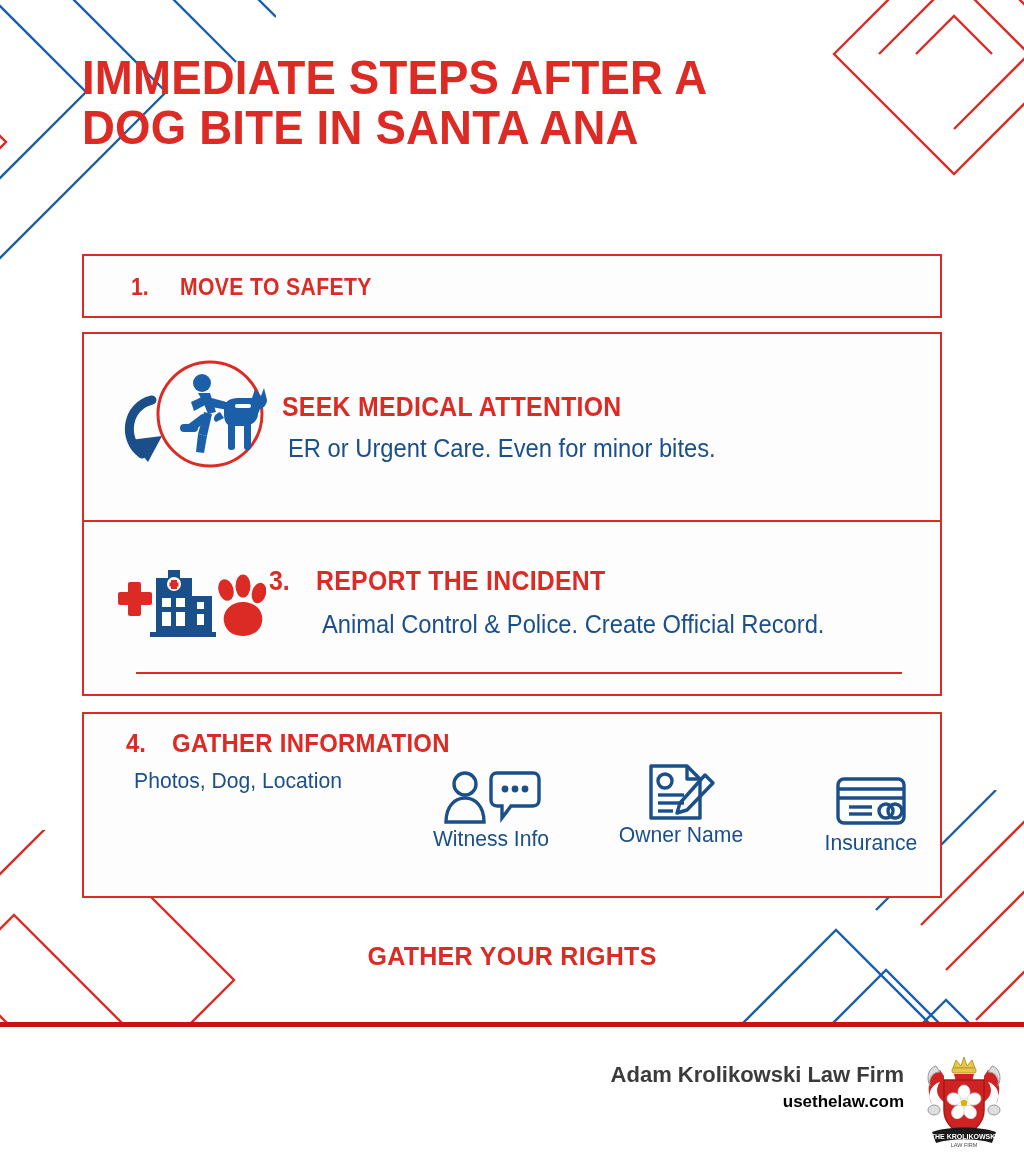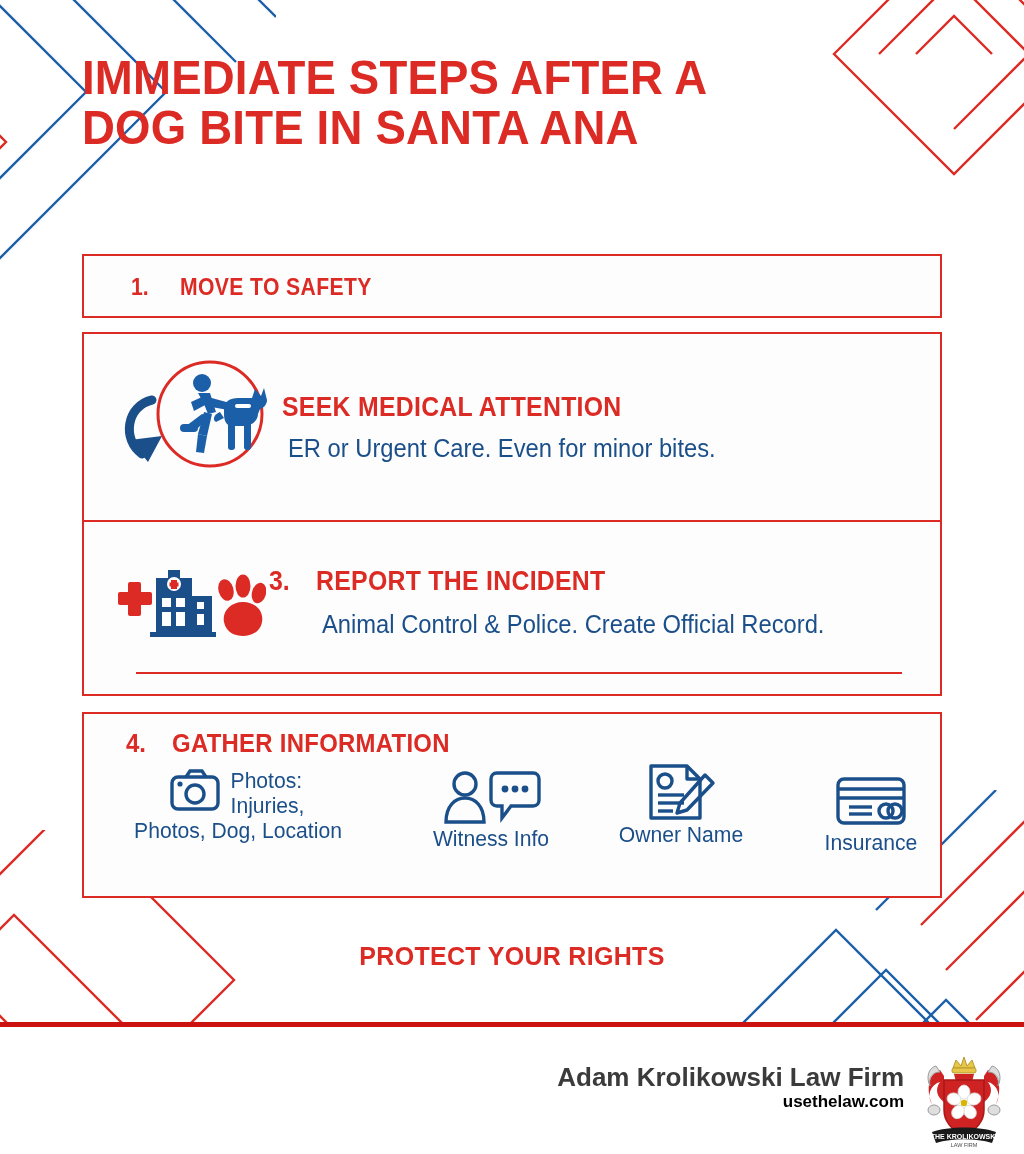--- a/index.html
+++ b/index.html
@@ -105,21 +105,21 @@
   .cta-url{
     position:absolute;left:0;top:972px;width:1024px;text-align:center;
     color:#1B4F8A;font-size:27px;
     font-family:"Liberation Sans","Liberation Sans",sans-serif;
   }
 
   .hr-bottom{position:absolute;left:0;top:1022px;width:1024px;height:5px;background:#CC1111;}
 
   
   .footer{position:absolute;left:0;top:1027px;width:1024px;height:127px;background:#fff;}
-  .f-name{position:absolute;right:120px;top:1062px;color:#3b3b3b;font-size:26px;font-weight:bold;text-align:right;}
+  .f-name{position:absolute;right:120px;top:1062px;color:#3b3b3b;font-size:22px;font-weight:bold;text-align:right;}
   .f-site{position:absolute;right:120px;top:1092px;color:#000000;font-size:17px;font-weight:bold;}
   .f-logo{position:absolute;right:14px;top:1048px;}
 </style>
 </head>
 <body>
 
 <div class="page">
 
   <div class="deco deco-tl">
     <svg width="340" height="360" viewBox="0 0 340 360">
@@ -255,34 +255,20 @@
     <div class="s3-rule"></div>
   </div>
 
   <div class="box" id="box4">
     <span class="s4-num condensed">4.</span>
     <span class="s4-title condensed">GATHER INFORMATION</span>
 
     <div class="s4-items">
 
       <div class="s4-item" id="item-photos">
-        <div class="row">
-          <span>
-            <svg width="52" height="44" viewBox="0 0 52 44">
-              <g fill="none" stroke="#1B4F8A" stroke-width="3.4">
-                <rect x="3" y="9" width="46" height="32" rx="6"></rect>
-                <circle cx="26" cy="26" r="9"></circle>
-                <path d="M17 9 L21 3 L33 3 L37 9"></path>
-              </g>
-              <circle cx="11" cy="16" r="2.6" fill="#1B4F8A"></circle>
-            </svg>
-          </span>
-          <span class="s4-cap lead" style="white-space:pre-line;">Photos:
-Injuries,</span>
-        </div>
         <div class="s4-cap">Photos, Dog, Location</div>
       </div>
 
       <div class="s4-item" id="item-witness">
         <div class="s4-glyph">
           <svg width="104" height="58" viewBox="0 0 104 58">
             <g fill="none" stroke="#1B4F8A" stroke-width="3.4">
               <circle cx="26" cy="16" r="11"></circle>
               <path d="M7 54 C7 38 16 30 26 30 C36 30 45 38 45 54 Z"></path>
               <path d="M58 5 L94 5 C98 5 100 8 100 11 L100 32 C100 35 98 38 94 38 L72 38 L63 50 L63 38 L58 38 C54 38 52 35 52 32 L52 11 C52 8 54 5 58 5 Z"></path>
@@ -327,21 +313,21 @@
               <path d="M62 14 L70 22 L44 49 L34 52 L37 42 Z"></path>
             </g>
           </svg>
         </div>
         <div class="s4-cap">Owner Name</div>
       </div>
 
     </div>
   </div>
 
-  <div class="cta-head">PROTECT YOUR RIGHTS</div>
+  <div class="cta-head">GATHER YOUR RIGHTS</div>
 
   <div class="hr-bottom"></div>
 
   <div class="footer"></div>
   <div class="f-name">Adam Krolikowski Law Firm</div>
   <div class="f-site">usethelaw.com</div>
 
   <div class="f-logo">
     <svg width="92" height="100" viewBox="0 0 92 100">
 

